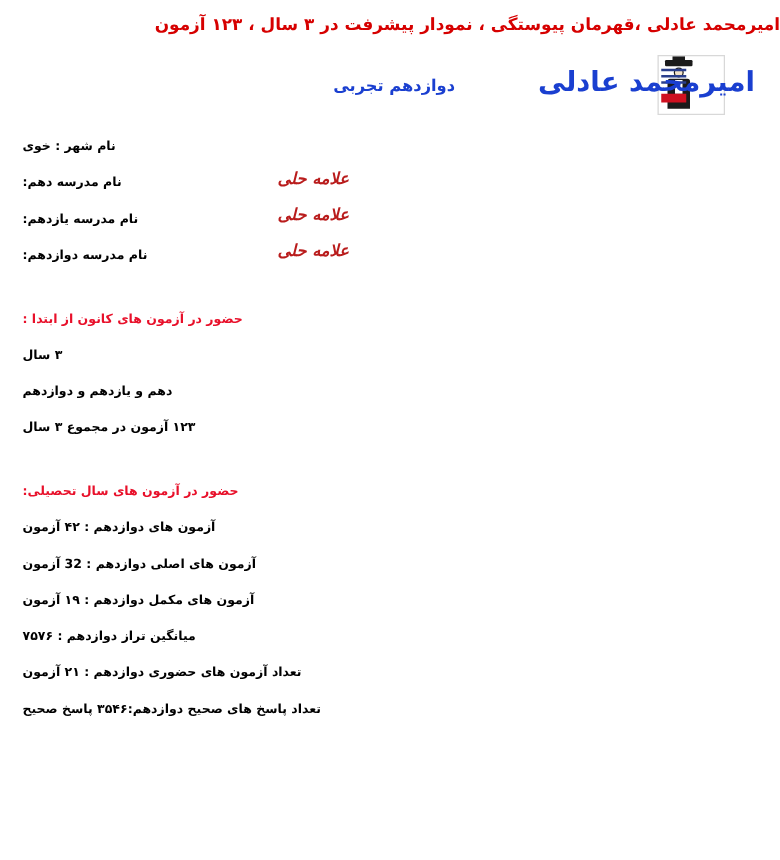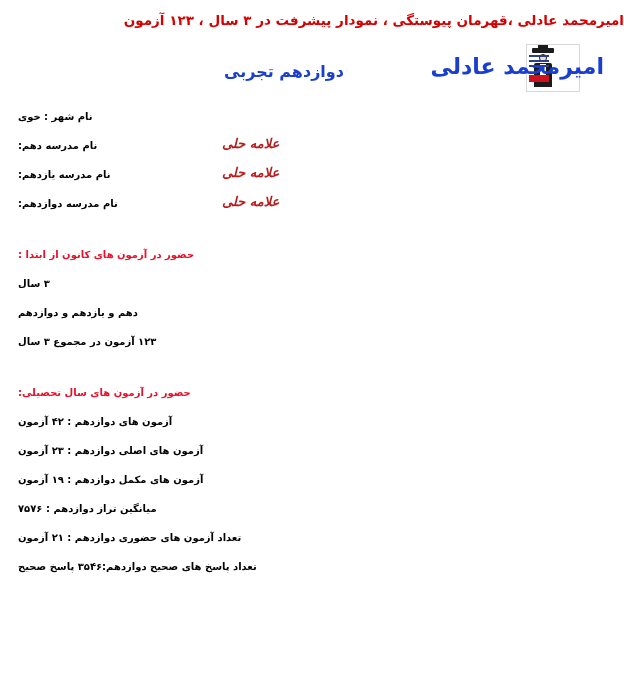--- a/index.html
+++ b/index.html
@@ -116,24 +116,24 @@
     position: absolute;
     top: 54px;
     right: 20px;
     color: #1a3fd0;
     font-weight: bold;
     font-size: 22px;
   }
   .grade {
     position: absolute;
     top: 62px;
-    right: 280px;
+    right: 260px;
     color: #1a3fd0;
     font-weight: bold;
-    font-size: 16px;
+    font-size: 13px;
   }
   .lines {
     position: absolute;
     top: 100px;
     right: 0;
     left: 0;
   }
   .row {
     position: relative;
     height: 29px;
@@ -230,21 +230,21 @@
 
     <div class="row">
       <span class="label red">حضور در آزمون های سال تحصیلی:</span>
     </div>
 
     <div class="row">
       <span class="label">آزمون های دوازدهم : ۴۲ آزمون</span>
     </div>
 
     <div class="row">
-      <span class="label">آزمون های اصلی دوازدهم : ۲۳ آزمون</span>
+      <span class="label">آزمون های اصلی دوازدهم : 32 آزمون</span>
     </div>
 
     <div class="row">
       <span class="label">آزمون های مکمل دوازدهم : ۱۹ آزمون</span>
     </div>
 
     <div class="row">
       <span class="label">میانگین تراز دوازدهم : ۷۵۷۶</span>
     </div>
 

